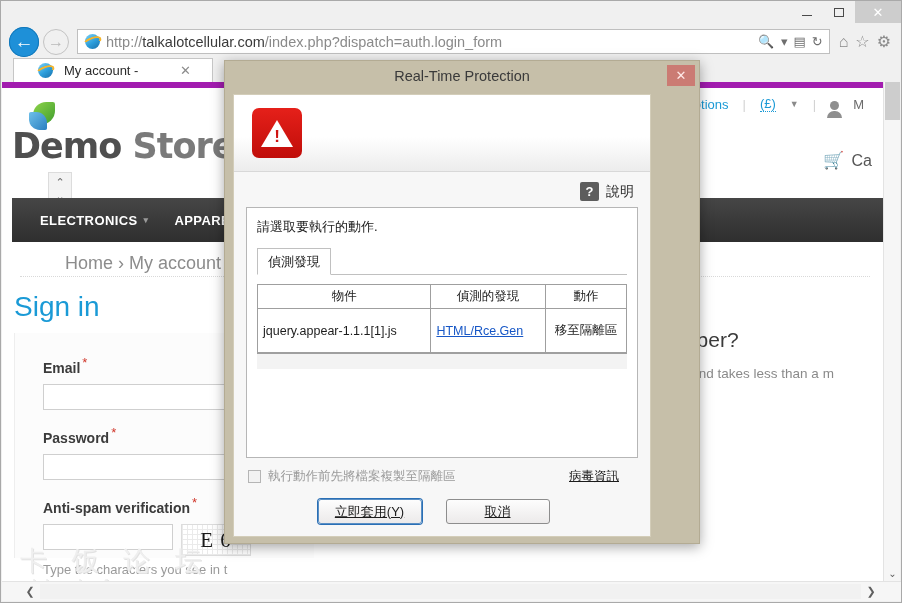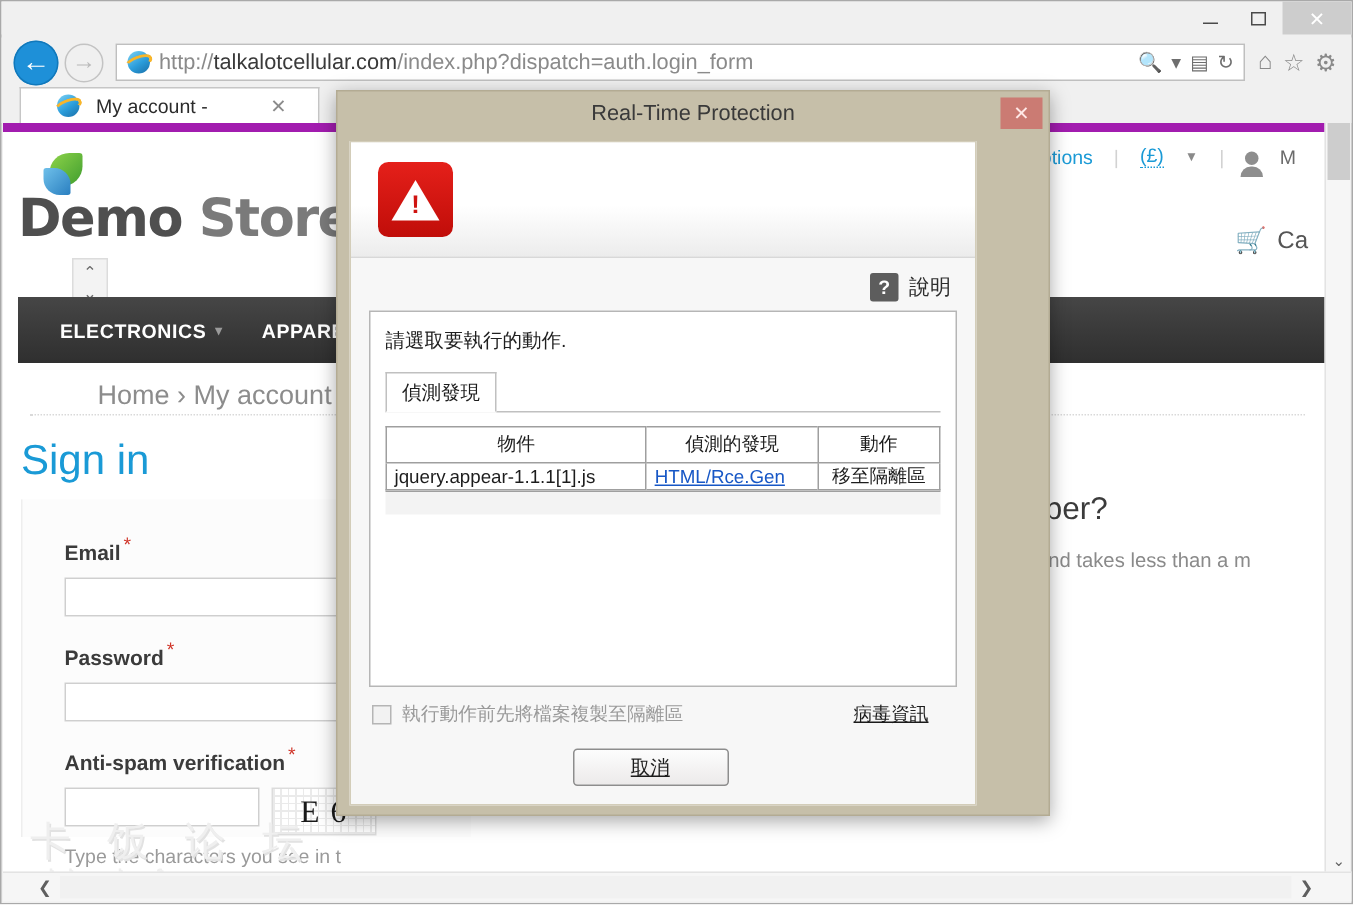--- a/index.html
+++ b/index.html
@@ -350,21 +350,21 @@
     border: 1px solid #9f9f9f;
     font-size: 12.5px;
   }
   .grid th {
     font-weight: normal; color: #1c1c1c;
     border-right: 1px solid #9f9f9f; border-bottom: 1px solid #9f9f9f;
     padding: 3px 4px; background: #ffffff; text-align:center;
   }
   .grid th:last-child { border-right: none; }
   .grid td {
-    padding: 0 5px; border-right: 1px solid #9f9f9f; color:#1c1c1c;
+    padding: 13px 5px; border-right: 1px solid #9f9f9f; color:#1c1c1c;
     background:#ffffff;
   }
   .grid td:last-child { border-right: none; text-align:center; }
   .grid td.link a { color: #1757c6; text-decoration: underline; }
   .gridfill { height: 16px; background:#f3f3f3; border-top:1px solid #9f9f9f; }
 
   .footer { padding: 10px 31px 12px 14px; }
   .footrow1 { display:flex; align-items:center; }
   .cbx {
     width: 13px; height: 13px; border: 1px solid #b5b5b5; background:#f2f2f2;
@@ -582,20 +582,23 @@
           <div class="gridfill"></div>
         </div>
 
         <div class="footer">
           <div class="footrow1">
             <div class="cbx"></div>
             <span class="cbx-label">執行動作前先將檔案複製至隔離區</span>
             <a class="virus-link">病毒資訊</a>
           </div>
           <div class="btnrow">
+            <div class="btn default">
+                <u>立即套用(Y)</u>
+              </div>
             <div class="btn">
                 <u>取消</u>
               </div>
           </div>
         </div>
       </div>
     </div>
 
   </div>
 </div>

